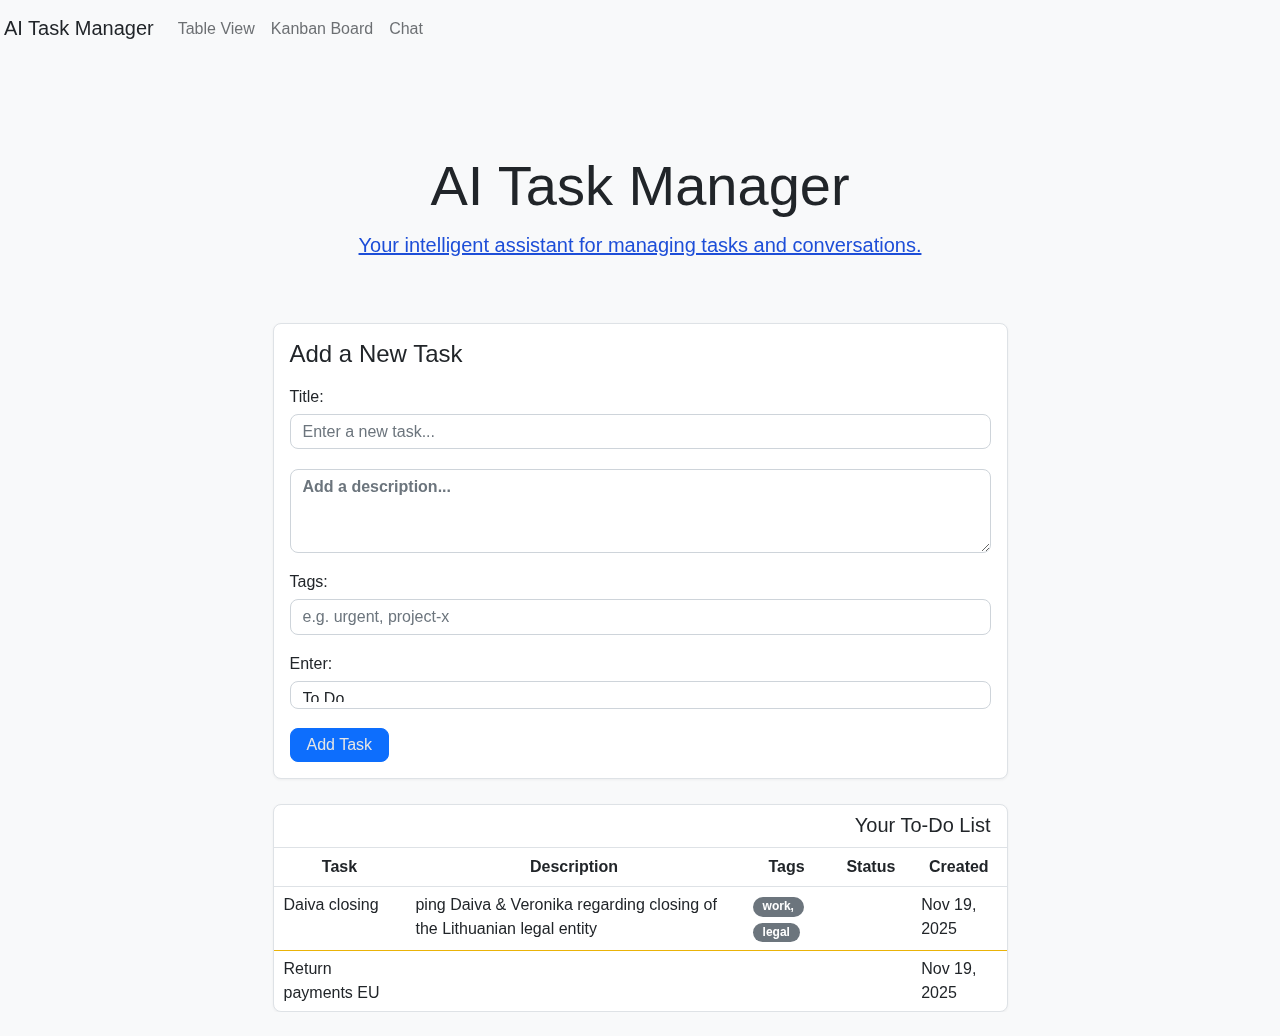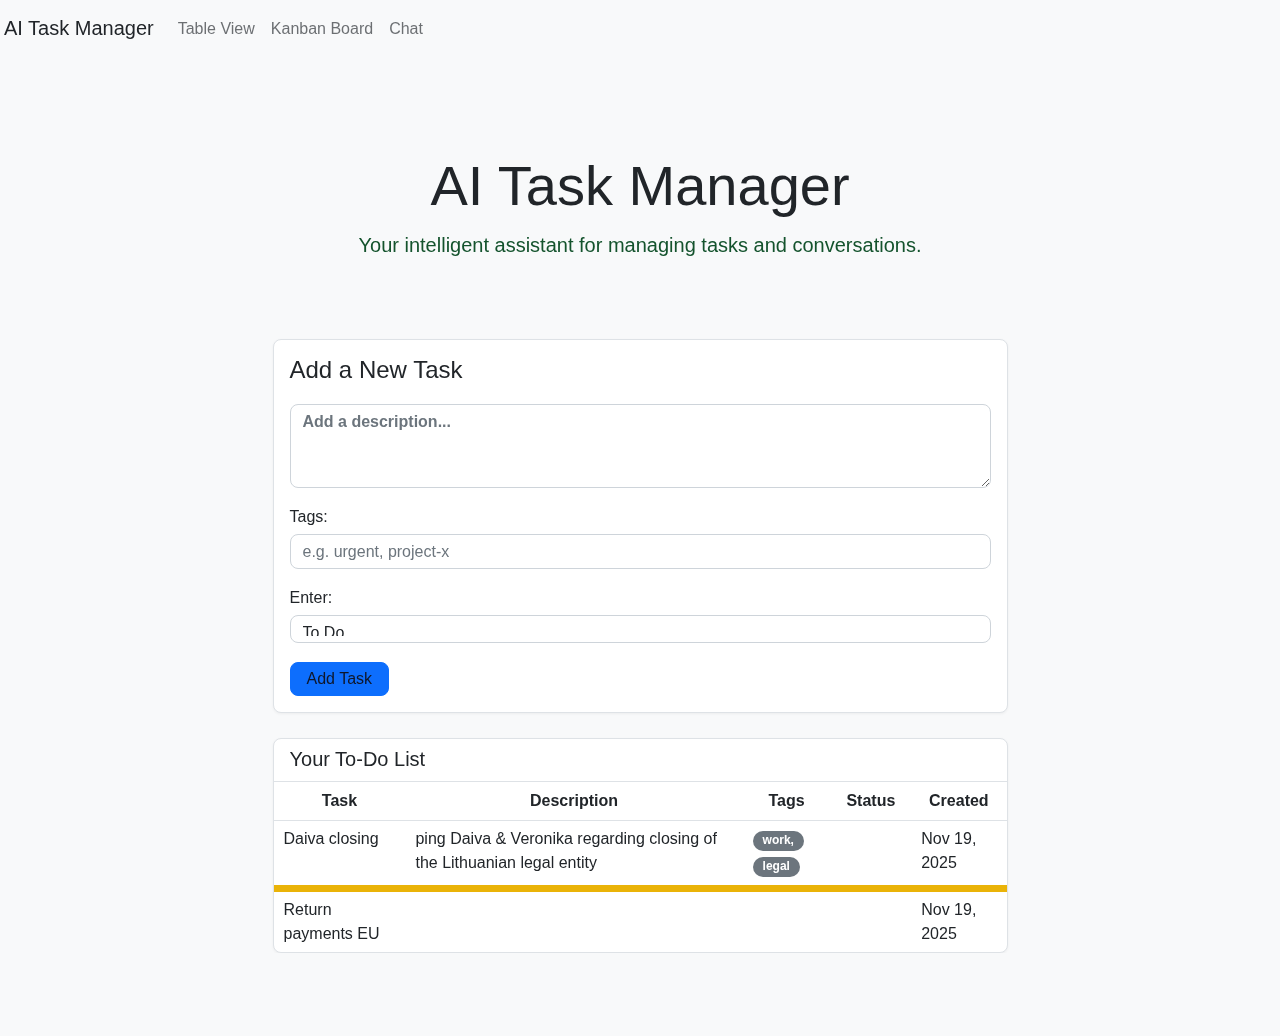--- a/index.html
+++ b/index.html
@@ -43,24 +43,25 @@
     padding-bottom: 66px;
   }
   .hero h1 {
     margin: 0 0 18px 0;
     font-size: 56px;
     font-weight: 400;
     line-height: 1.05;
     color: #212529;
   }
   .hero p {
-    margin: 16px;
+    margin: 0;
     font-size: 20px;
     font-weight: 400;
-    color: #14532d;
+    color: #1d4ed8;
+    text-decoration: underline;
   }
 
   
   .card {
     width: 735px;
     margin: 0 auto;
     background: #ffffff;
     border: 1px solid #dee2e6;
     border-radius: 8px;
     box-shadow: 0 1px 3px rgba(0,0,0,.05);
@@ -100,51 +101,52 @@
     -moz-appearance: none;
     appearance: none;
     height: 28px;
   }
 
   .btn-primary {
     margin-top: 19px;
     padding: 7px 16px;
     font-size: 16px;
     font-family: "Liberation Sans", sans-serif;
-    color: #0f172a;
+    color: #e5e5e5;
     background: #0d6efd;
     border: 1px solid #0d6efd;
     border-radius: 8px;
     cursor: pointer;
   }
 
   
   .list-card h3 {
     margin: 0;
     padding: 9px 16px 10px 16px;
     font-size: 20px;
     font-weight: 400;
     border-bottom: 1px solid #dee2e6;
+    text-align: right;
   }
   table.todo-table {
     width: 100%;
     border-collapse: collapse;
     table-layout: fixed;
     font-size: 16px;
   }
   .todo-table th {
     text-align: center;
     font-weight: bold;
     padding: 10px;
     border-bottom: 1px solid #dee2e6;
   }
   .todo-table td {
     padding: 6px 10px;
     vertical-align: top;
-    border-bottom: 7px solid #eab308;
+    border-bottom: 1px solid #eab308;
     line-height: 1.5;
   }
   .todo-table tr:last-child td { border-bottom: none; }
   .col-task { width: 18%; }
   .col-desc { width: 46%; }
   .col-tags { width: 12%; }
   .col-status { width: 11%; }
   .col-created { width: 13%; }
 
   .tag-pill {
@@ -172,20 +174,24 @@
 <header class="hero">
   <h1>AI Task Manager</h1>
   <p>Your intelligent assistant for managing tasks and conversations.</p>
 </header>
 
 <main>
 
   <section class="card form-card">
     <h2>Add a New Task</h2>
 
+    <div class="form-group">
+      <label>Title:</label>
+      <input type="text" class="form-control" placeholder="Enter a new task..." style="">
+    </div>
 
     <div class="form-group">
       <textarea class="form-control" placeholder="Add a description..." style=""></textarea>
     </div>
 
     <div class="form-group">
       <label>Tags:</label>
       <input type="text" class="form-control" placeholder="e.g. urgent, project-x" style="">
     </div>
 

